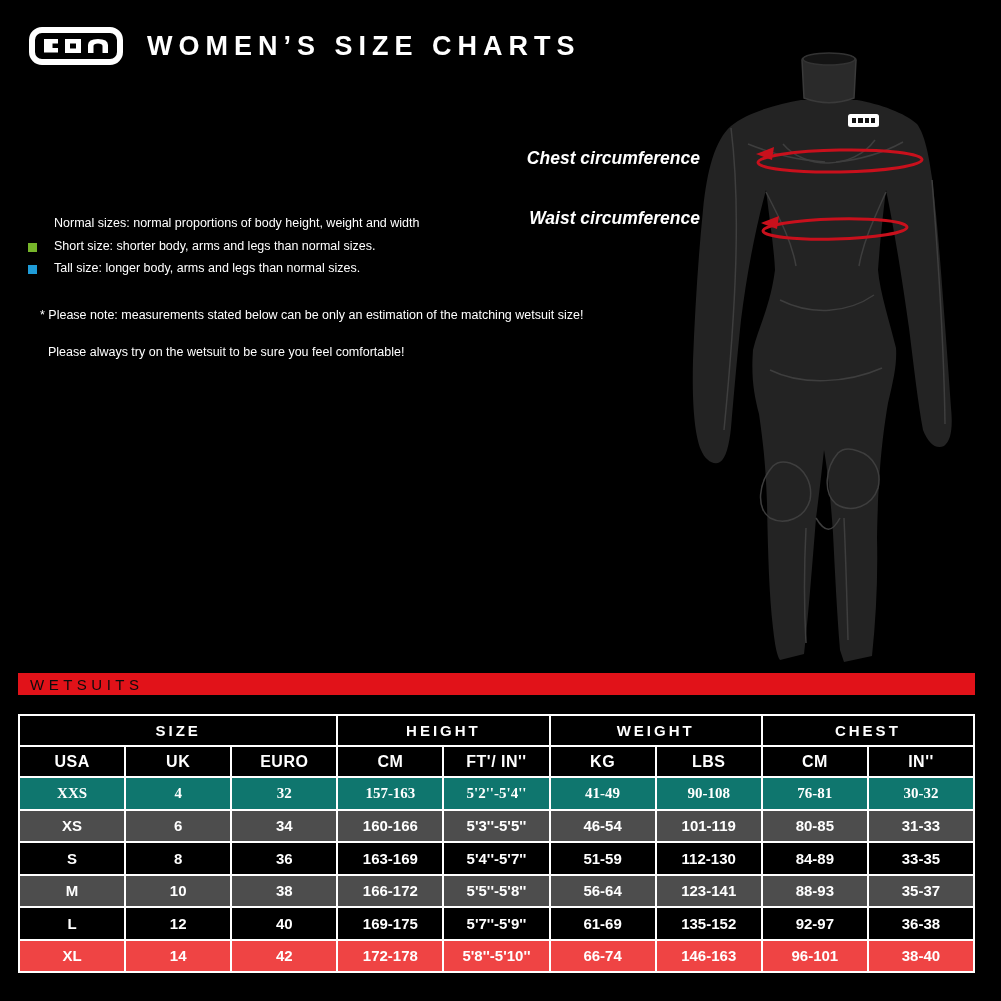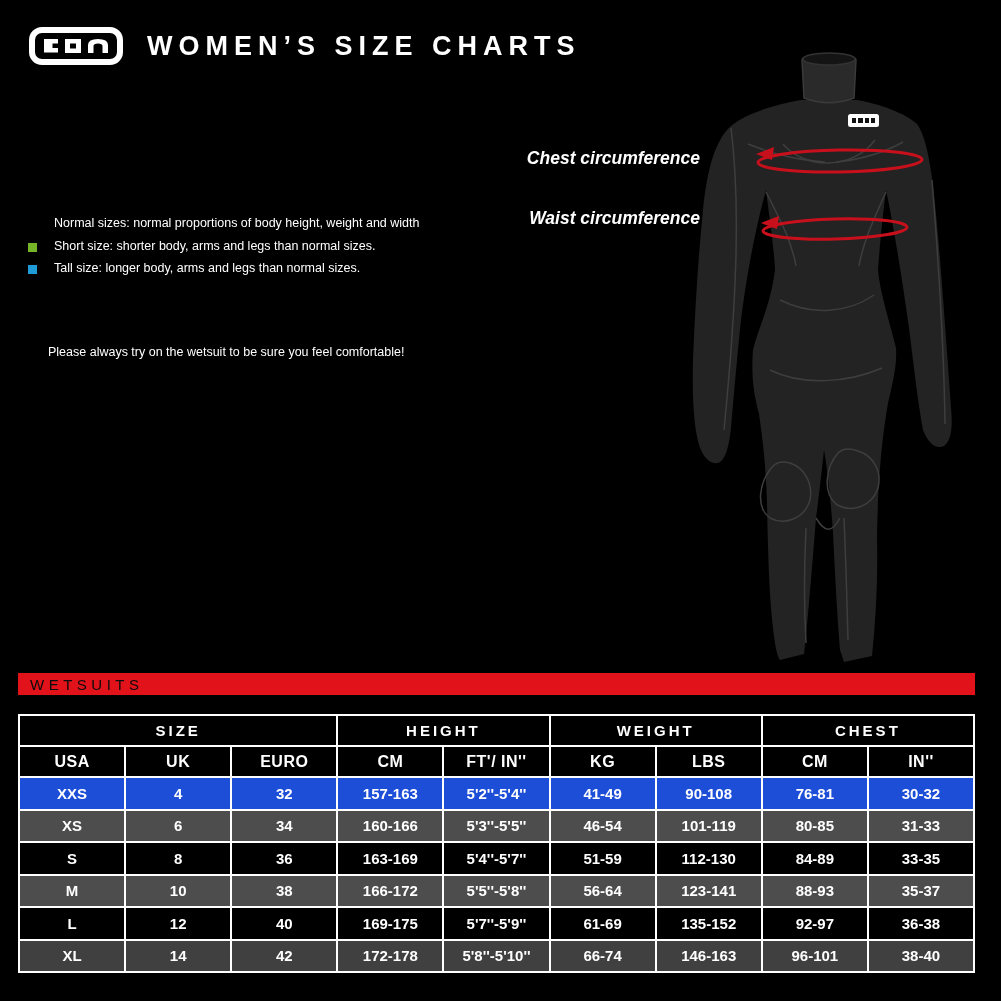--- a/index.html
+++ b/index.html
@@ -63,20 +63,21 @@
     <div class="legend-row">
       <span class="swatch" style="background-color: rgb(118, 181, 42);"></span>
       <span class="legend-text">Short size: shorter body, arms and legs than normal sizes.</span>
     </div>
     <div class="legend-row">
       <span class="swatch" style="background-color: rgb(31, 156, 215);"></span>
       <span class="legend-text">Tall size: longer body, arms and legs than normal sizes.</span>
     </div>
   </div>
 
+  <div class="note1">* Please note: measurements stated below can be only an estimation of the matching wetsuit size!</div>
   <div class="note2">Please always try on the wetsuit to be sure you feel comfortable!</div>
 
   <div class="diagram-label chest-label">Chest circumference</div>
   <div class="diagram-label waist-label">Waist circumference</div>
 
   <svg class="figure" viewBox="0 0 380 622">
 
     <g>
       <path fill="#232323" d="
         M181,52
@@ -173,21 +174,21 @@
           <th>EURO</th>
           <th>CM</th>
           <th>FT'/ IN''</th>
           <th>KG</th>
           <th>LBS</th>
           <th>CM</th>
           <th>IN''</th>
         </tr>
       </thead>
     <tbody>
-        <tr style="background-color: #1d4ed8;">
+        <tr style="background-color: #0f766e; font-family: Liberation Serif, serif;">
           <td>XXS</td>
           <td>4</td>
           <td>32</td>
           <td>157-163</td>
           <td>5'2''-5'4''</td>
           <td>41-49</td>
           <td>90-108</td>
           <td>76-81</td>
           <td>30-32</td>
         </tr>
@@ -228,21 +229,21 @@
           <td>L</td>
           <td>12</td>
           <td>40</td>
           <td>169-175</td>
           <td>5'7''-5'9''</td>
           <td>61-69</td>
           <td>135-152</td>
           <td>92-97</td>
           <td>36-38</td>
         </tr>
-        <tr style="background-color: #404040;">
+        <tr style="background-color: #ef4444;">
           <td>XL</td>
           <td>14</td>
           <td>42</td>
           <td>172-178</td>
           <td>5'8''-5'10''</td>
           <td>66-74</td>
           <td>146-163</td>
           <td>96-101</td>
           <td>38-40</td>
         </tr>

